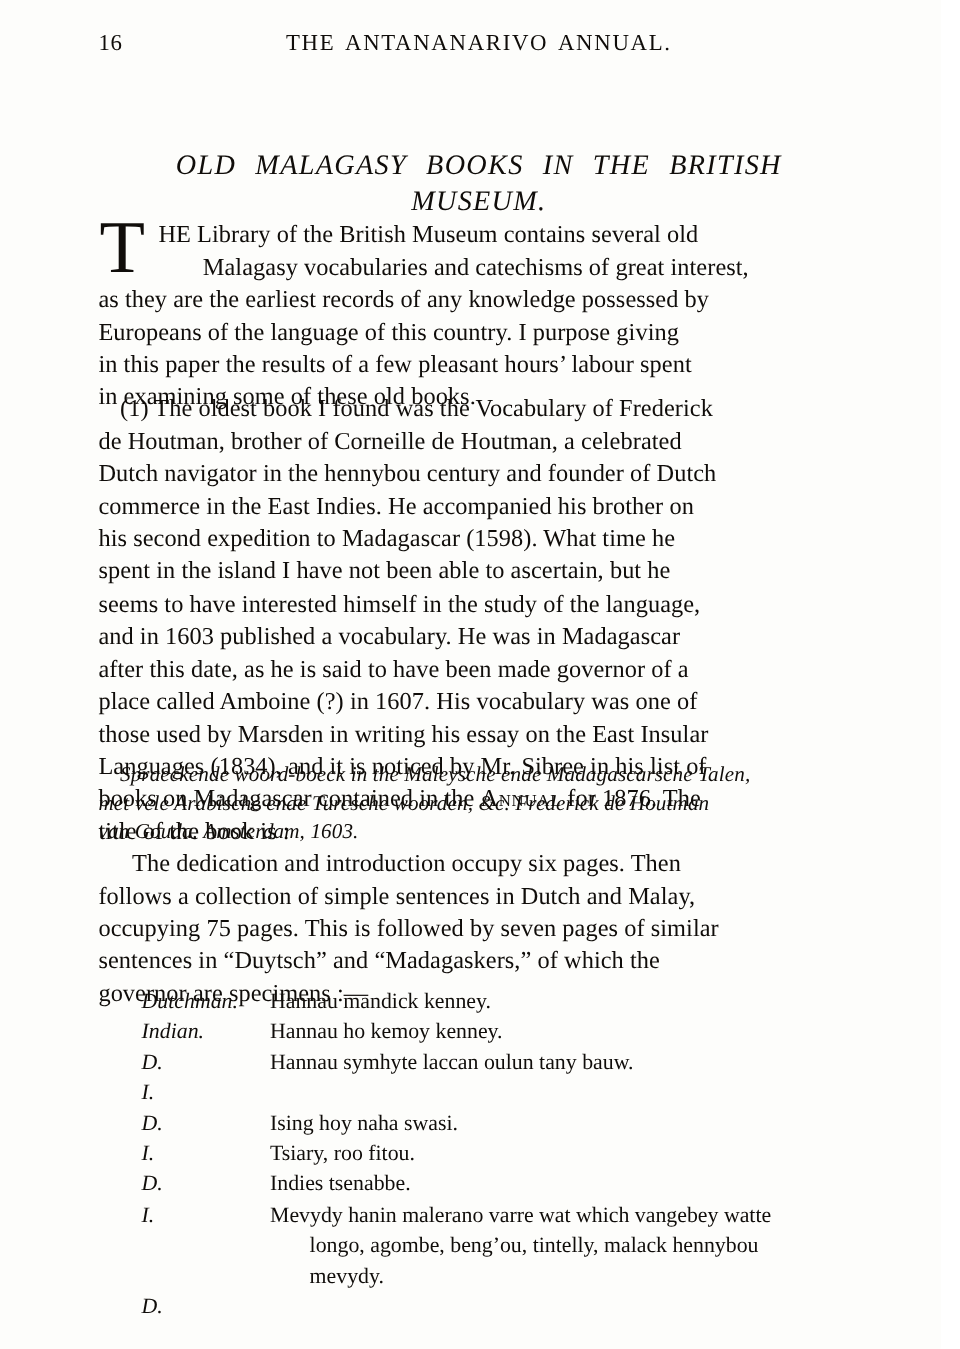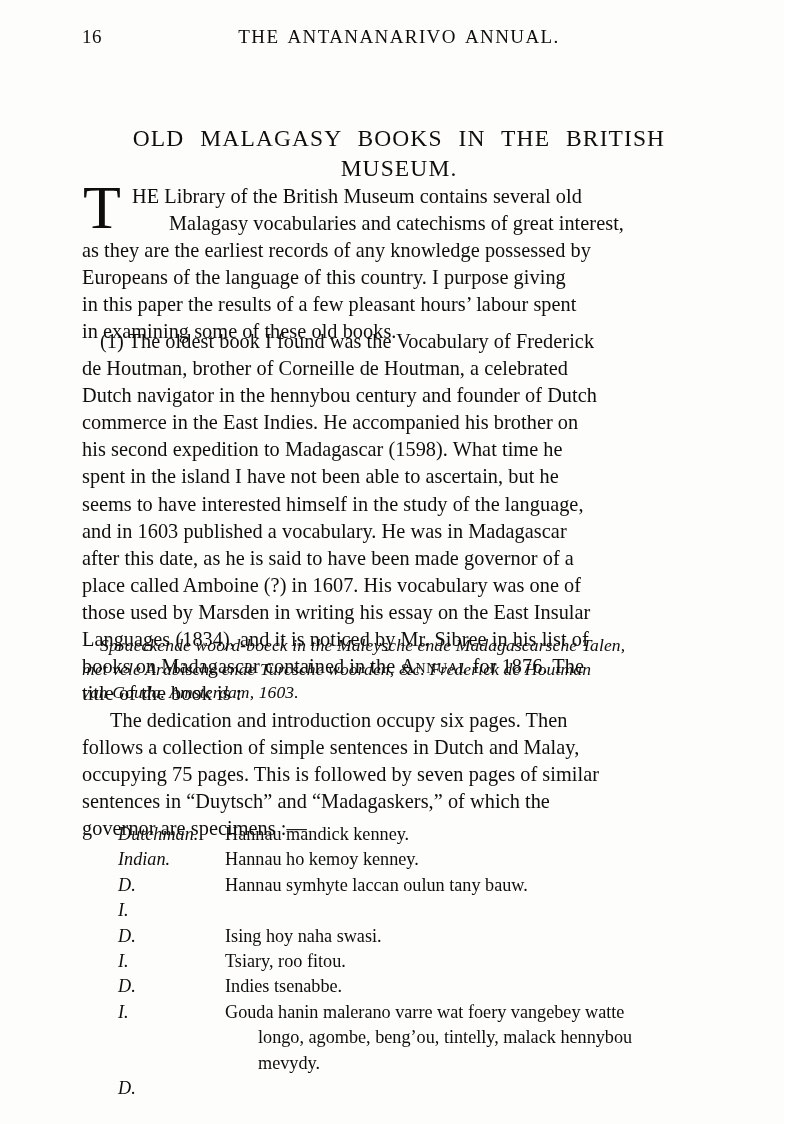--- a/index.html
+++ b/index.html
@@ -55,20 +55,21 @@
   
   .article-title {
     position: absolute;
     left: 82px;
     top: 123px;
     width: 634px;
     text-align: center;
     font-size: 23.5px;
     letter-spacing: 1.1px;
     line-height: 30px;
+    font-style: italic;
   }
   .article-title .tline1 {
     display: block;
     word-spacing: 9px;
   }
   .article-title .tline2 {
     display: block;
     word-spacing: 2px;
   }
 
@@ -245,21 +246,21 @@
       <span class="d-text">Tsiary, roo fitou.</span>
     </div>
 
     <div class="d-row">
       <span class="d-speaker">D.</span>
       <span class="d-text">Indies tsenabbe.</span>
     </div>
 
     <div class="d-row">
       <span class="d-speaker">I.</span>
-      <span class="d-just">Gouda hanin malerano varre wat foery vangebey watte</span>
+      <span class="d-just">Mevydy hanin malerano varre wat which vangebey watte</span>
       <span class="d-cont">longo,  agombe,  beng’ou,  tintelly,  malack  hennybou</span>
       <span class="d-cont">mevydy.</span>
     </div>
 
     <div class="d-row">
       <span class="d-speaker">D.</span>
     </div>
 
   </div>
 

